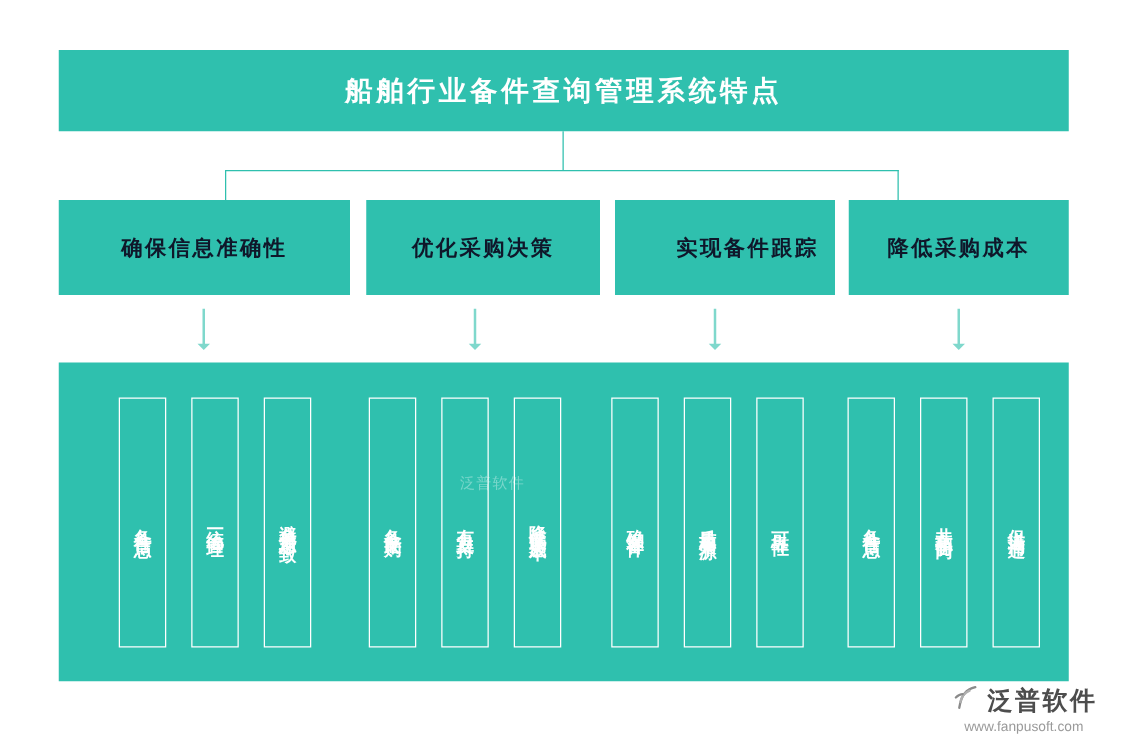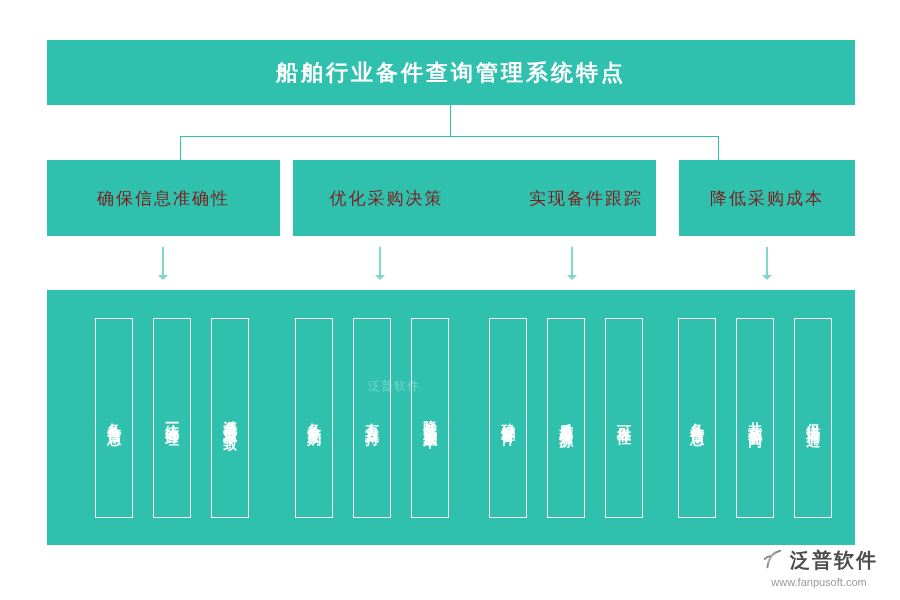--- a/index.html
+++ b/index.html
@@ -12,23 +12,23 @@
     position:relative;width:900px;height:600px;background:#ffffff;
     font-family:"Liberation Sans", sans-serif;overflow:hidden;
   }
   .title-bar{
     position:absolute;left:47px;top:40px;width:808px;height:65px;
     background:var(--teal);color:#fff;display:flex;align-items:center;justify-content:center;
     font-size:22px;font-weight:bold;letter-spacing:3px;
   }
   .line{position:absolute;background:var(--teal);}
   .branch{
-    position:absolute;top:160px;height:76px;background:var(--teal);color:#7f1d1d;
+    position:absolute;top:160px;height:76px;background:var(--teal);color:#0f172a;
     display:flex;align-items:center;justify-content:center;
-    font-size:17px;font-weight:normal;letter-spacing:2px;
+    font-size:17px;font-weight:bold;letter-spacing:2px;
   }
   .down-arrow{position:absolute;top:247px;width:2px;height:30px;background:var(--arrow);}
   .down-arrow::after{
     content:"";position:absolute;left:-4px;bottom:-8px;
     border:5px solid transparent;border-top-color:var(--arrow);
   }
   .panel{
     position:absolute;left:47px;top:290px;width:808px;height:255px;background:var(--teal);
   }
   .group{position:absolute;top:28px;display:flex;gap:20px;}
@@ -56,21 +56,21 @@
 
   <div class="title-bar">船舶行业备件查询管理系统特点</div>
 
   <div class="line" style="left:450px;top:105px;width:1px;height:31px;"></div>
   <div class="line" style="left:180px;top:136px;width:539px;height:1px;"></div>
   <div class="line" style="left:180px;top:136px;width:1px;height:24px;"></div>
   <div class="line" style="left:718px;top:136px;width:1px;height:24px;"></div>
 
   <div class="branch" style="left:47px;width:233px;">确保信息准确性</div>
   <div class="branch" style="left:293px;width:187px;">优化采购决策</div>
-  <div class="branch" style="left:480px;width:176px;padding-left:36px;">实现备件跟踪</div>
+  <div class="branch" style="left:492px;width:176px;padding-left:36px;">实现备件跟踪</div>
   <div class="branch" style="left:679px;width:176px;">降低采购成本</div>
 
   <div class="down-arrow" style="left:162px;"></div>
   <div class="down-arrow" style="left:379px;"></div>
   <div class="down-arrow" style="left:571px;"></div>
   <div class="down-arrow" style="left:766px;"></div>
 
   <div class="panel">
 
     <div class="group" style="left:48px;">

